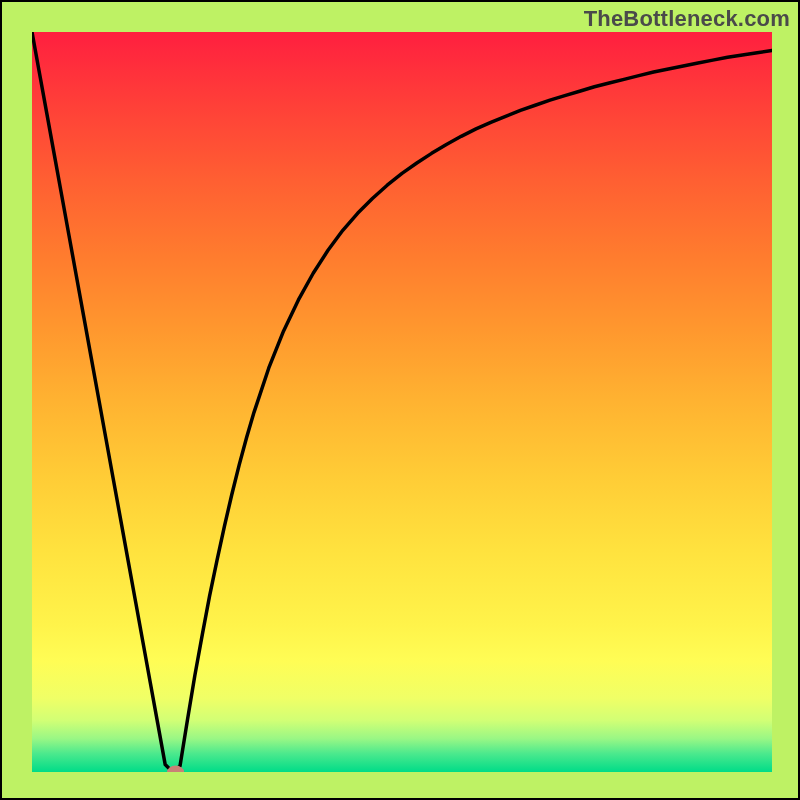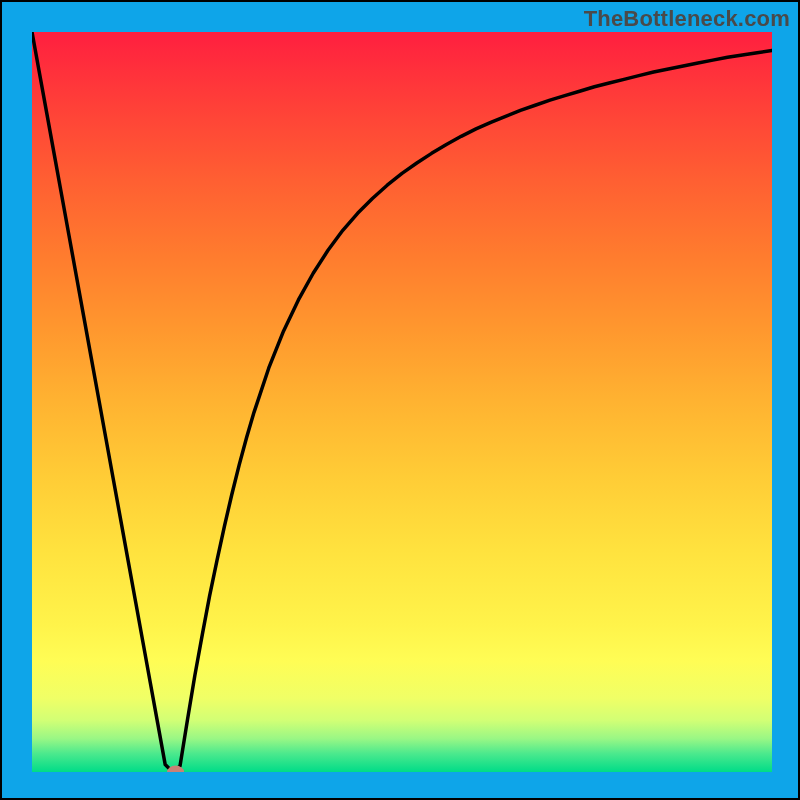--- a/index.html
+++ b/index.html
@@ -7,21 +7,21 @@
     padding: 0;
     width: 800px;
     height: 800px;
     background: #ffffff;
     overflow: hidden;
   }
   .outer {
     position: relative;
     width: 800px;
     height: 800px;
-    background: #0ea5e9;
+    background: #bef264;
     border: 2px solid #000;
     box-sizing: border-box;
   }
   .plot {
     position: absolute;
     left: 30px;
     top: 30px;
     width: 740px;
     height: 740px;
     overflow: hidden;

